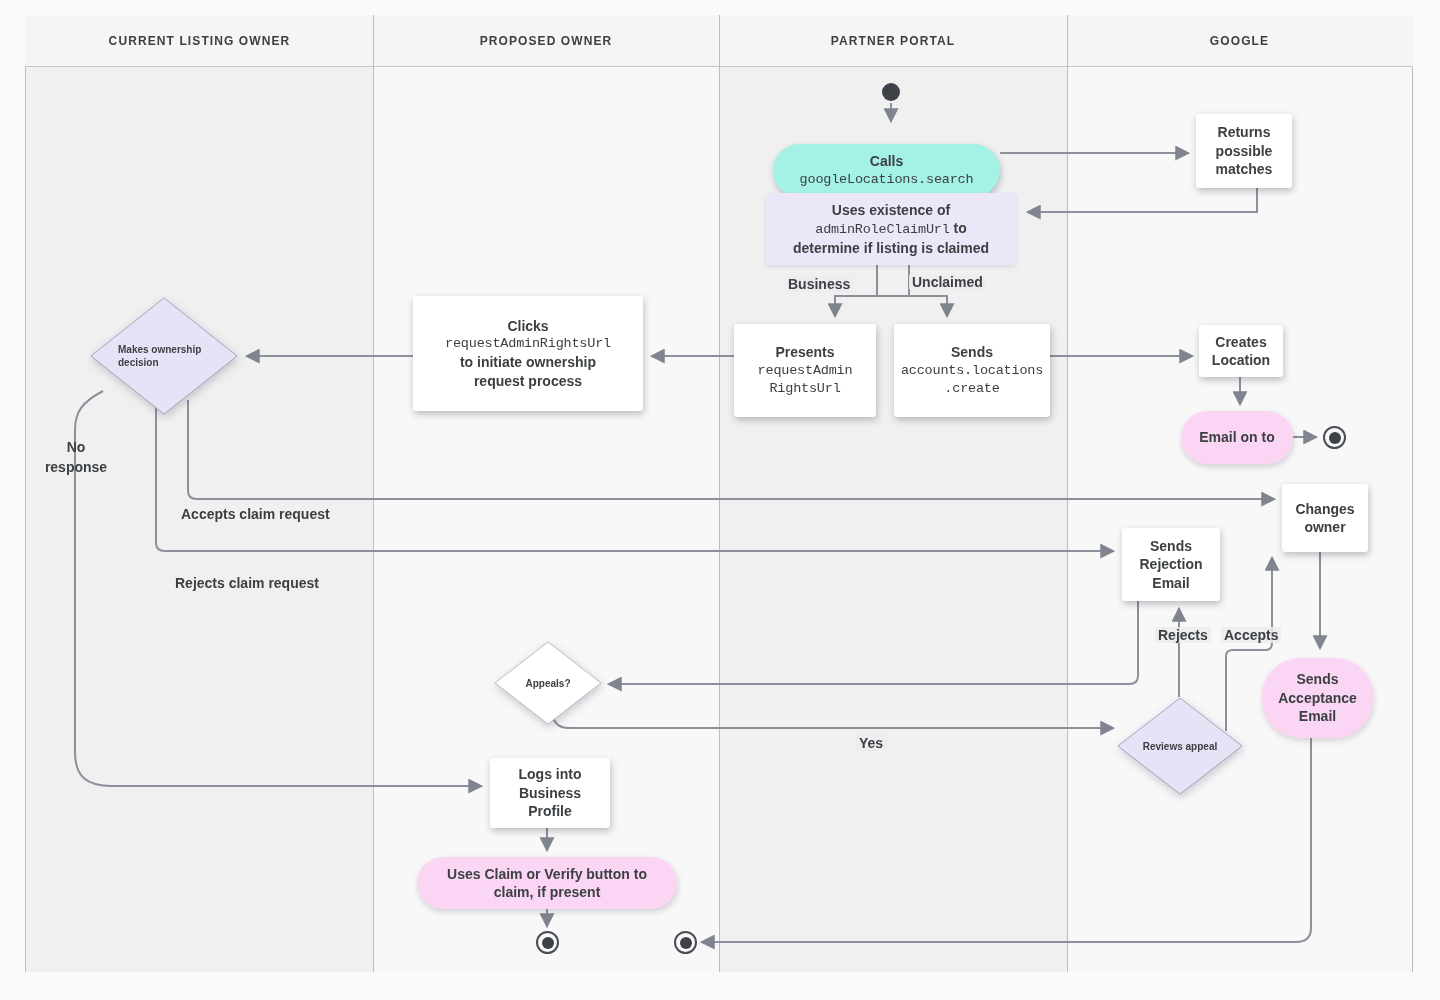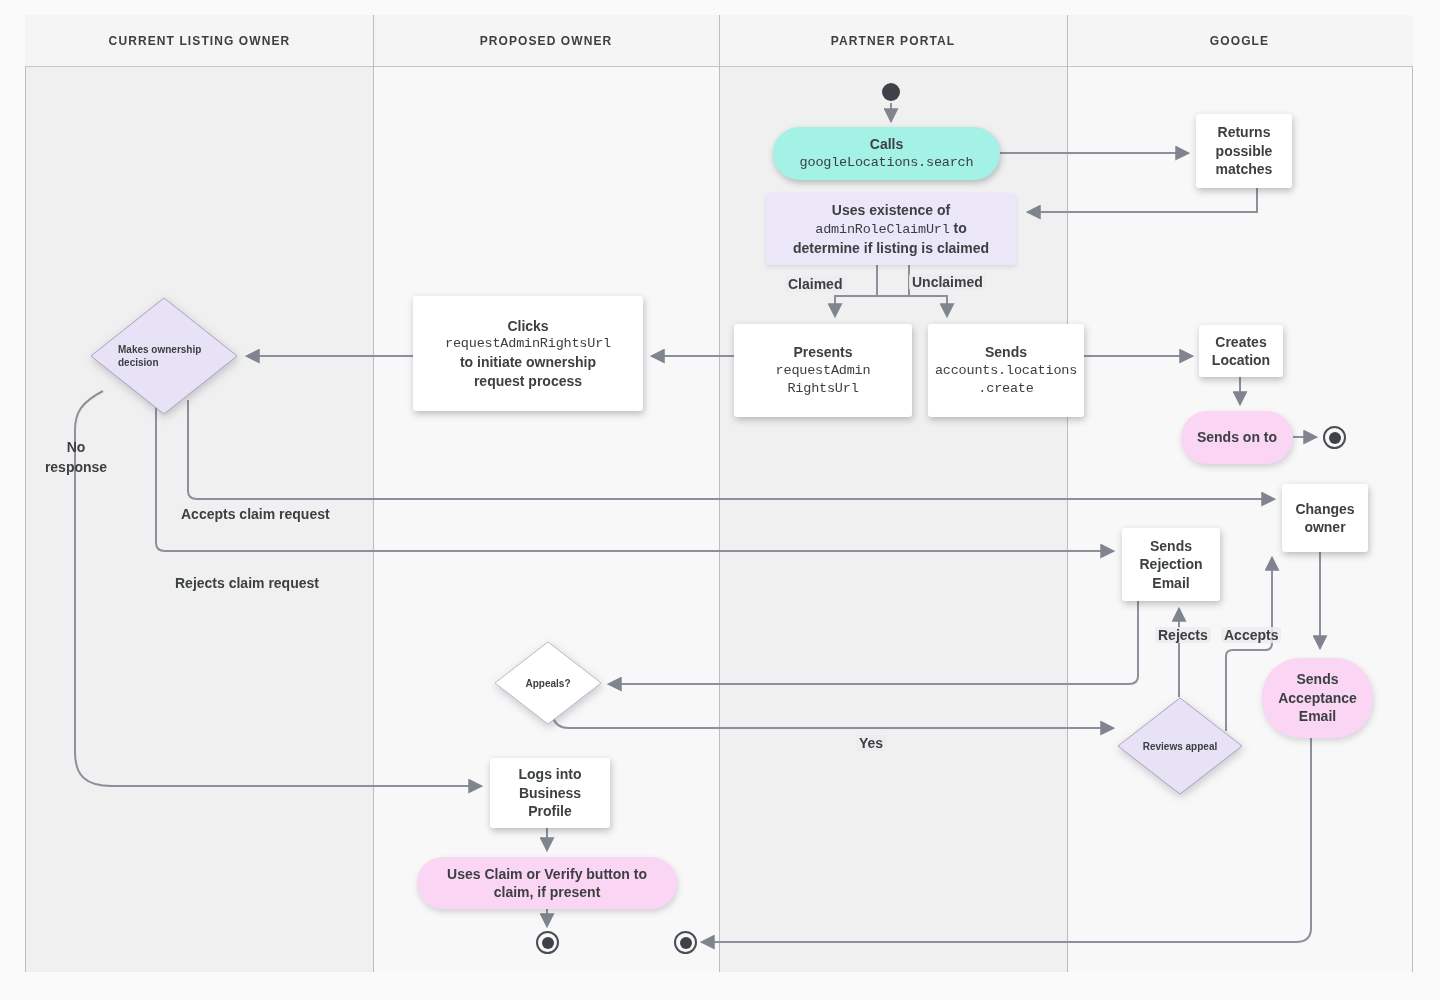--- a/index.html
+++ b/index.html
@@ -95,42 +95,42 @@
   <div class="term end-node" style="left:1323px; top:426px;">
       <div class="dot"></div>
     </div>
   <div class="term end-node" style="left:536px; top:931px;">
       <div class="dot"></div>
     </div>
   <div class="term end-node" style="left:674px; top:931px;">
       <div class="dot"></div>
     </div>
 
-  <div class="node pill-teal" style="left:773px; top:127px; width:227px; height:53px;">
+  <div class="node pill-teal" style="left:773px; top:144px; width:227px; height:53px;">
     <span>Calls</span>
     <span class="code">googleLocations.search</span>
   </div>
 
   <div class="node box" style="left:1196px; top:114px; width:96px; height:74px;">
     <span>Returns possible matches</span>
   </div>
 
   <div class="node note" style="left:766px; top:193px; width:250px; height:72px;">
     <span>Uses existence of</span>
     <span><span class="code">adminRoleClaimUrl</span><span> to</span></span>
     <span>determine if listing is claimed</span>
   </div>
 
-  <div class="node box" style="left:734px; top:324px; width:178px; height:93px;">
+  <div class="node box" style="left:734px; top:324px; width:142px; height:93px;">
     <span>Presents</span>
     <span class="code">requestAdmin</span>
     <span class="code">RightsUrl</span>
   </div>
 
-  <div class="node box" style="left:928px; top:324px; width:156px; height:93px;">
+  <div class="node box" style="left:894px; top:324px; width:156px; height:93px;">
     <span>Sends</span>
     <span class="code">accounts.locations</span>
     <span class="code">.create</span>
   </div>
 
   <div class="node box" style="left:413px; top:296px; width:230px; height:115px;">
     <span>Clicks</span>
     <span class="code">requestAdminRightsUrl</span>
     <span>to initiate ownership</span>
     <span>request process</span>
@@ -141,21 +141,21 @@
       <polygon points="74,1 147,59 74,117 1,59" fill="#e8e2f6" stroke="#aaa3bf" stroke-width="1"></polygon>
     </svg>
     <div class="dtext" style="padding:0 28px;">Makes ownership decision</div>
   </div>
 
   <div class="node box" style="left:1199px; top:325px; width:84px; height:52px;">
     <span>Creates Location</span>
   </div>
 
   <div class="node pill-pink" style="left:1181px; top:411px; width:112px; height:53px;">
-    <span>Sends on to</span>
+    <span>Email on to</span>
   </div>
 
   <div class="node box" style="left:1282px; top:484px; width:86px; height:68px;">
     <span>Changes owner</span>
   </div>
 
   <div class="node box" style="left:1122px; top:528px; width:98px; height:73px;">
     <span>Sends Rejection Email</span>
   </div>
 
@@ -178,21 +178,21 @@
   </div>
 
   <div class="node blob-pink" style="left:1262px; top:658px; width:111px; height:80px; padding:0 10px;">
     <span>Sends Acceptance Email</span>
   </div>
 
   <div class="node pill-pink" style="left:417px; top:857px; width:260px; height:52px; padding:0 18px;">
     <span>Uses Claim or Verify button to claim, if present</span>
   </div>
 
-  <div class="lbl chip" style="left:785px; top:276px;">Claimed</div>
+  <div class="lbl chip" style="left:785px; top:276px;">Business</div>
   <div class="lbl chip" style="left:909px; top:274px;">Unclaimed</div>
   <div class="lbl" style="left:40px; top:438px; width:72px; text-align:center; white-space:normal; line-height:1.4;">No response</div>
   <div class="lbl" style="left:181px; top:506px;">Accepts claim request</div>
   <div class="lbl" style="left:175px; top:575px;">Rejects claim request</div>
   <div class="lbl chip" style="left:1155px; top:627px;">Rejects</div>
   <div class="lbl chip" style="left:1221px; top:627px;">Accepts</div>
   <div class="lbl chip" style="left:856px; top:735px;">Yes</div>
 
 </div>
 

